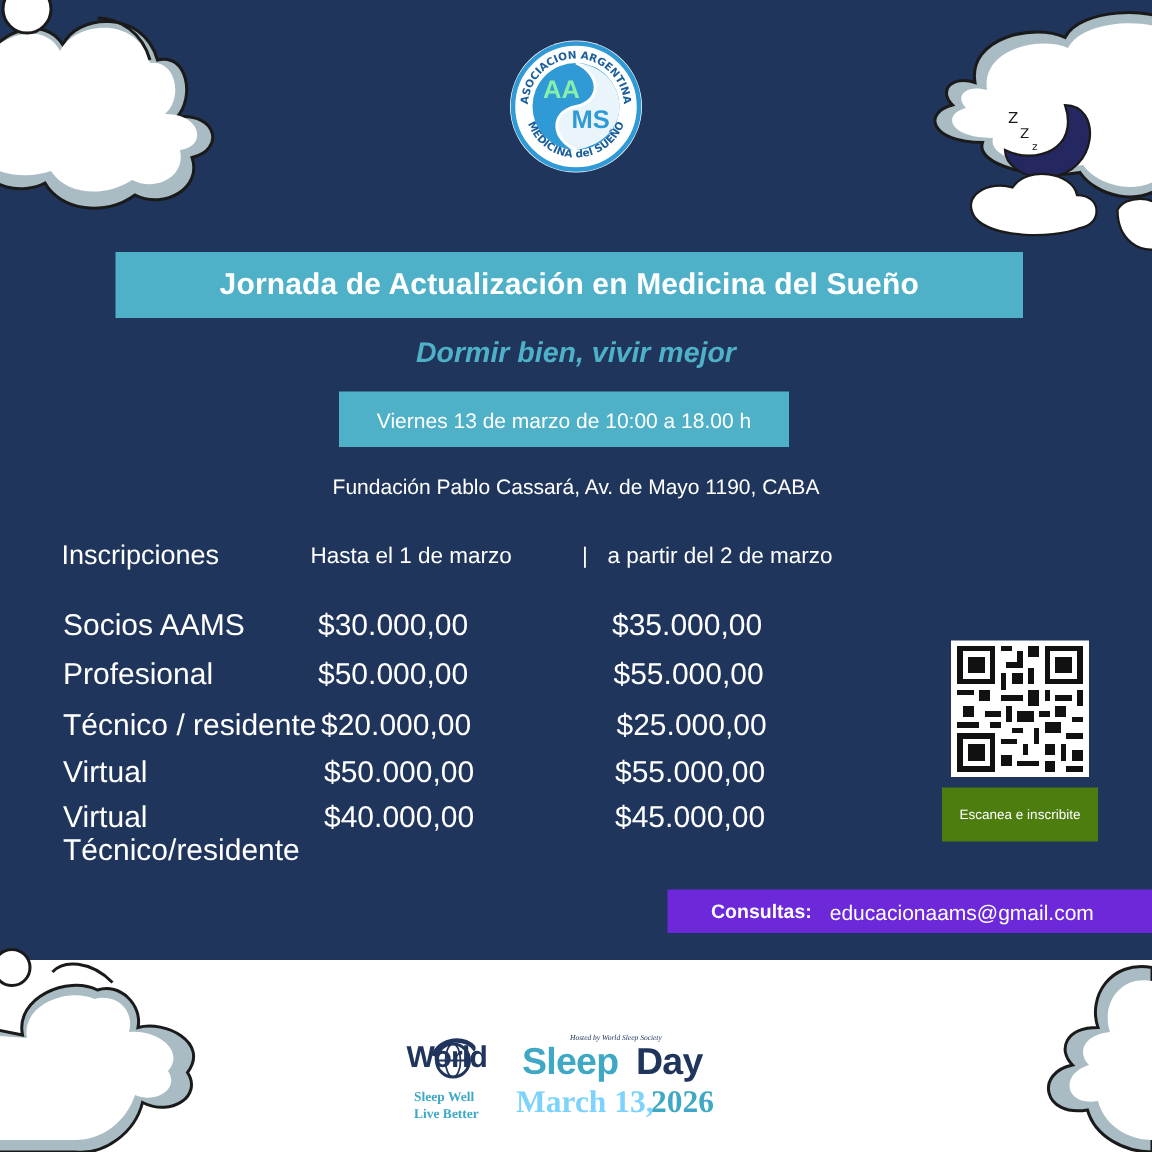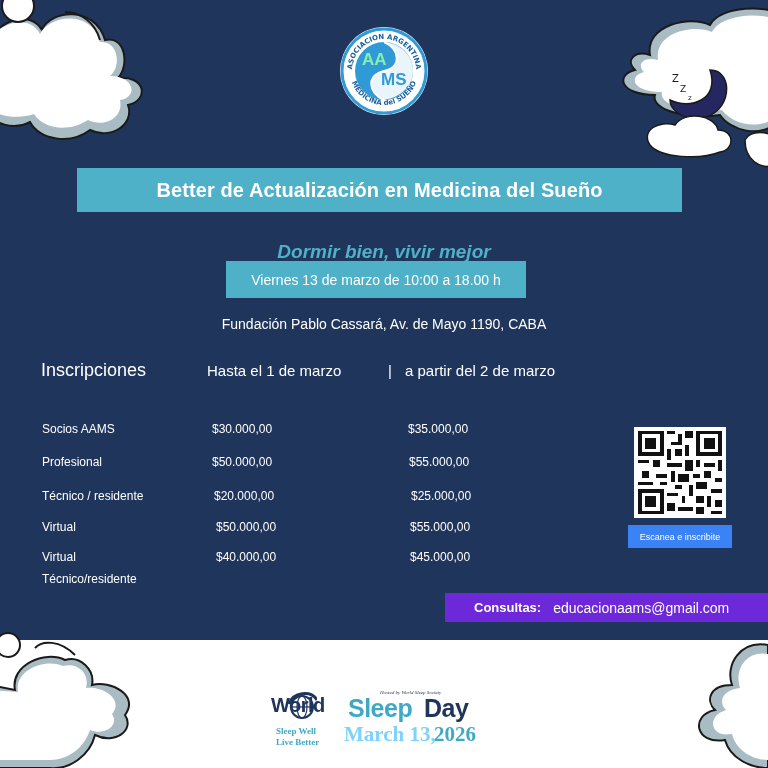--- a/index.html
+++ b/index.html
@@ -9,35 +9,35 @@
   .bottom { position:absolute; left:0; top:640px; width:768px; height:128px; background:#ffffff; }
 
   
   .logo { left:340px; top:27px; width:88px; height:88px; border-radius:50%; background:#ffffff; }
   .logo-aa { left:362px; top:50px; font-size:17px; font-weight:bold; color:#86efac; letter-spacing:0px; }
   .logo-ms { left:381px; top:70px; font-size:17px; font-weight:bold; color:#ffffff; }
 
   
   .title-banner { left:77px; top:168px; width:605px; height:44px; background:#4fb1c8; display:flex; align-items:center; justify-content:center; }
   .title-banner span { font-size:20px; font-weight:bold; color:#ffffff; letter-spacing:0.1px; }
-  .tagline { left:0; top:241px; width:768px; text-align:center; font-size:19px; font-style:italic; font-weight:bold; color:#4fb1c8; }
+  .tagline { left:0; top:225px; width:768px; text-align:center; font-size:19px; font-style:italic; font-weight:bold; color:#4fb1c8; }
   .date-box { left:226px; top:261px; width:300px; height:37px; background:#4fb1c8; display:flex; align-items:center; justify-content:center; }
   .date-box span { font-size:14px; color:#ffffff; }
   .venue { left:0; top:316px; width:768px; text-align:center; font-size:14px; color:#ffffff; }
 
   
   .hdr-insc { left:41px; top:360px; font-size:18px; color:#ffffff; }
   .hdr-col1 { left:207px; top:362px; font-size:15px; color:#ffffff; }
   .hdr-sep { left:388px; top:362px; font-size:15px; color:#ffffff; }
   .hdr-col2 { left:405px; top:362px; font-size:15px; color:#ffffff; }
-  .cell { font-size:12px; color:#ffffff; line-height:22px;margin-top:12px; }
+  .cell { font-size:20px; color:#ffffff; line-height:22px; }
 
   
   .qr { left:634px; top:427px; width:92px; height:91px; background:#ffffff; }
-  .scan-btn { left:628px; top:525px; width:104px; height:23px; background:#3b82f6; display:flex; align-items:center; justify-content:center; cursor:pointer; }
+  .scan-btn { left:628px; top:525px; width:104px; height:36px; background:#4d7c0f; display:flex; align-items:center; justify-content:center; cursor:pointer; }
   .scan-btn span { font-size:9px; color:#ffffff; }
 
   
   .contact { left:445px; top:593px; width:323px; height:29px; background:#6d28d9; display:flex; align-items:center; }
   .contact .lbl { margin-left:29px; font-size:13px; font-weight:bold; color:#ffffff; }
   .contact .mail { margin-left:12px; font-size:14px; color:#ffffff; }
   .wsd-hosted { left:380px; top:690px; font-size:5px; font-style:italic; font-family:"Liberation Serif", serif; color:#20355c; }
   .wsd-w { left:271px; top:694px; font-size:20px; font-weight:bold; color:#20355c; letter-spacing:-0.5px; }
   .wsd-sleep { left:348px; top:694px; font-size:25px; font-weight:bold; color:#3fa9c5; letter-spacing:-0.5px; }
   .wsd-day { left:424px; top:694px; font-size:25px; font-weight:bold; color:#20355c; letter-spacing:-0.5px; }
@@ -92,21 +92,21 @@
     <path id="arcTop" d="M12,44 A32,32 0 0,1 76,44"></path>
     <path id="arcBot" d="M10,44 A34,34 0 0,0 78,44"></path>
   </defs>
   <text font-size="7" fill="#1a5e9c" font-family="DejaVu Sans, sans-serif" font-weight="bold"><textPath href="#arcTop" startOffset="50%" text-anchor="middle">ASOCIACION ARGENTINA</textPath></text>
   <text font-size="7" fill="#1a5e9c" font-family="DejaVu Sans, sans-serif" font-weight="bold"><textPath href="#arcBot" startOffset="50%" text-anchor="middle">MEDICINA del SUEÑO</textPath></text>
 </svg>
 <div class="abs logo-aa">AA</div>
 <div class="abs logo-ms" style="color:#2f9ad6">MS</div>
 
 <div class="abs title-banner">
-  <span>Better de Actualización en Medicina del Sueño</span>
+  <span>Jornada de Actualización en Medicina del Sueño</span>
 </div>
 <div class="abs tagline">Dormir bien, vivir mejor</div>
 <div class="abs date-box">
   <span>Viernes 13 de marzo de 10:00 a 18.00 h</span>
 </div>
 <div class="abs venue">Fundación Pablo Cassará,  Av. de Mayo 1190, CABA</div>
 
 <div class="abs hdr-insc">Inscripciones</div>
 <div class="abs hdr-col1">Hasta el 1 de marzo</div>
 <div class="abs hdr-sep">|</div>

